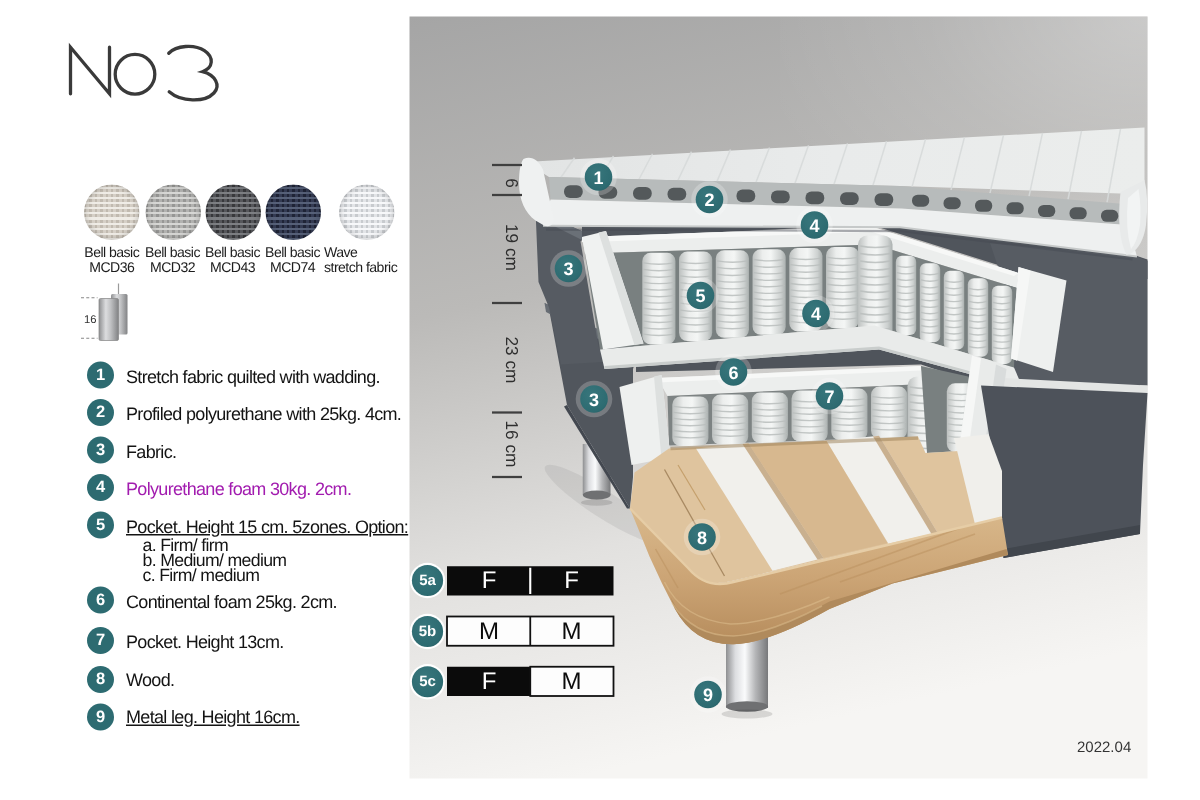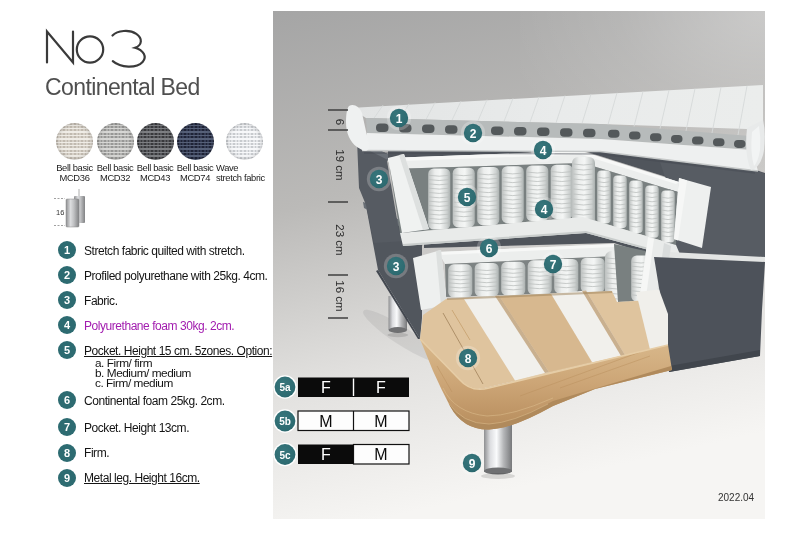--- a/index.html
+++ b/index.html
@@ -9,21 +9,20 @@
 <div id="page">
 
 <svg style="position:absolute;left:0;top:0;" width="220" height="110" viewBox="0 0 220 110">
 <g fill="none" stroke="#3a3a3a" stroke-width="2.2" stroke-linecap="round">
 <path d="M 47 62.5 L 47 31.5 L 73 62.5 L 73 31.5"></path>
 <circle cx="90" cy="49.5" r="13.2"></circle>
 <path d="M 112.5 35.5 C 117.5 30.3 129.5 29.3 136.3 33.8 C 142.8 38.2 142.3 45.2 135 47.8 C 143.6 50 147.3 57 142.6 62 C 136.4 68.6 120.6 68 112.8 61.2"></path>
 </g>
 </svg>
 
-<div style="position:absolute;left:45px;top:74px;font-size:23px;letter-spacing:-0.6px;color:#4f4f4f;">Continental Bed</div>
 
 <div style="position:absolute;left:56.0px;top:122.5px;width:37px;height:37px;border-radius:50%;
 background-color:#d5cfc6;
 background-image:repeating-linear-gradient(0deg,#efece6 0 1.4px,transparent 1.4px 3.4px),repeating-linear-gradient(90deg,rgba(120,110,95,.22) 0 1.6px,transparent 1.6px 3.6px);
 box-shadow:inset 0 0 4px rgba(0,0,0,0.25);"></div>
 <div style="position:absolute;left:46.5px;top:162.5px;width:56px;text-align:center;font-size:9.4px;line-height:10.4px;letter-spacing:-0.35px;color:#1d1d1d;">Bell basic<br>MCD36</div>
 <div style="position:absolute;left:96.5px;top:122.5px;width:37px;height:37px;border-radius:50%;
 background-color:#b2b2b0;
 background-image:repeating-linear-gradient(0deg,#d6d6d4 0 1.4px,transparent 1.4px 3.4px),repeating-linear-gradient(90deg,rgba(70,70,70,.25) 0 1.6px,transparent 1.6px 3.6px);
 box-shadow:inset 0 0 4px rgba(0,0,0,0.25);"></div>
@@ -57,35 +56,35 @@
         <linearGradient id="legg2" x1="0" y1="0" x2="1" y2="0">
 <stop offset="0" stop-color="#8e8f91"></stop>
           <stop offset="0.35" stop-color="#dcdddf"></stop>
 <stop offset="0.6" stop-color="#c0c1c3"></stop>
           <stop offset="1" stop-color="#818284"></stop>
 </linearGradient>
       </defs>
 </svg>
 
 <div style="position:absolute;left:58px;top:241.0px;width:18px;height:18px;border-radius:50%;background:#2d6b71;color:#fff;font-size:11px;font-weight:bold;text-align:center;line-height:18px;">1</div>
-<div style="position:absolute;left:84px;top:243.5px;font-size:12px;letter-spacing:-0.45px;color:#141414;white-space:nowrap;">Stretch fabric quilted with stretch.</div>
+<div style="position:absolute;left:84px;top:243.5px;font-size:12px;letter-spacing:-0.45px;color:#141414;white-space:nowrap;">Stretch fabric quilted with wadding.</div>
 <div style="position:absolute;left:58px;top:266.0px;width:18px;height:18px;border-radius:50%;background:#2d6b71;color:#fff;font-size:11px;font-weight:bold;text-align:center;line-height:18px;">2</div>
 <div style="position:absolute;left:84px;top:268.5px;font-size:12px;letter-spacing:-0.45px;color:#141414;white-space:nowrap;">Profiled polyurethane with 25kg. 4cm.</div>
 <div style="position:absolute;left:58px;top:291.0px;width:18px;height:18px;border-radius:50%;background:#2d6b71;color:#fff;font-size:11px;font-weight:bold;text-align:center;line-height:18px;">3</div>
 <div style="position:absolute;left:84px;top:293.5px;font-size:12px;letter-spacing:-0.45px;color:#141414;white-space:nowrap;">Fabric.</div>
 <div style="position:absolute;left:58px;top:316.0px;width:18px;height:18px;border-radius:50%;background:#2d6b71;color:#fff;font-size:11px;font-weight:bold;text-align:center;line-height:18px;">4</div>
 <div style="position:absolute;left:84px;top:318.5px;font-size:12px;letter-spacing:-0.45px;color:#a21caf;white-space:nowrap;">Polyurethane foam 30kg. 2cm.</div>
 <div style="position:absolute;left:58px;top:341.0px;width:18px;height:18px;border-radius:50%;background:#2d6b71;color:#fff;font-size:11px;font-weight:bold;text-align:center;line-height:18px;">5</div>
 <div style="position:absolute;left:84px;top:343.5px;font-size:12px;letter-spacing:-0.45px;color:#141414;white-space:nowrap;text-decoration:underline;">Pocket. Height 15 cm. 5zones. Option:</div>
 <div style="position:absolute;left:58px;top:391.0px;width:18px;height:18px;border-radius:50%;background:#2d6b71;color:#fff;font-size:11px;font-weight:bold;text-align:center;line-height:18px;">6</div>
 <div style="position:absolute;left:84px;top:393.5px;font-size:12px;letter-spacing:-0.45px;color:#141414;white-space:nowrap;">Continental foam 25kg. 2cm.</div>
 <div style="position:absolute;left:58px;top:418.0px;width:18px;height:18px;border-radius:50%;background:#2d6b71;color:#fff;font-size:11px;font-weight:bold;text-align:center;line-height:18px;">7</div>
 <div style="position:absolute;left:84px;top:420.5px;font-size:12px;letter-spacing:-0.45px;color:#141414;white-space:nowrap;">Pocket. Height 13cm.</div>
 <div style="position:absolute;left:58px;top:443.5px;width:18px;height:18px;border-radius:50%;background:#2d6b71;color:#fff;font-size:11px;font-weight:bold;text-align:center;line-height:18px;">8</div>
-<div style="position:absolute;left:84px;top:446.0px;font-size:12px;letter-spacing:-0.45px;color:#141414;white-space:nowrap;">Firm.</div>
+<div style="position:absolute;left:84px;top:446.0px;font-size:12px;letter-spacing:-0.45px;color:#141414;white-space:nowrap;">Wood.</div>
 <div style="position:absolute;left:58px;top:468.5px;width:18px;height:18px;border-radius:50%;background:#2d6b71;color:#fff;font-size:11px;font-weight:bold;text-align:center;line-height:18px;">9</div>
 <div style="position:absolute;left:84px;top:471.0px;font-size:12px;letter-spacing:-0.45px;color:#141414;white-space:nowrap;text-decoration:underline;">Metal leg. Height 16cm.</div>
 <div style="position:absolute;left:95px;top:357.5px;font-size:11.8px;letter-spacing:-0.45px;color:#141414;line-height:10.4px;">a. Firm/ firm<br>b. Medium/ medium<br>c. Firm/ medium</div>
 
 <svg style="position:absolute;left:0;top:0;" width="800" height="533" viewBox="0 0 800 533">
 
 <defs>
 <linearGradient id="panelg" x1="0" y1="0" x2="0.22" y2="1">
  <stop offset="0" stop-color="#a5a5a5"></stop>
  <stop offset="0.38" stop-color="#bbbab8"></stop>

